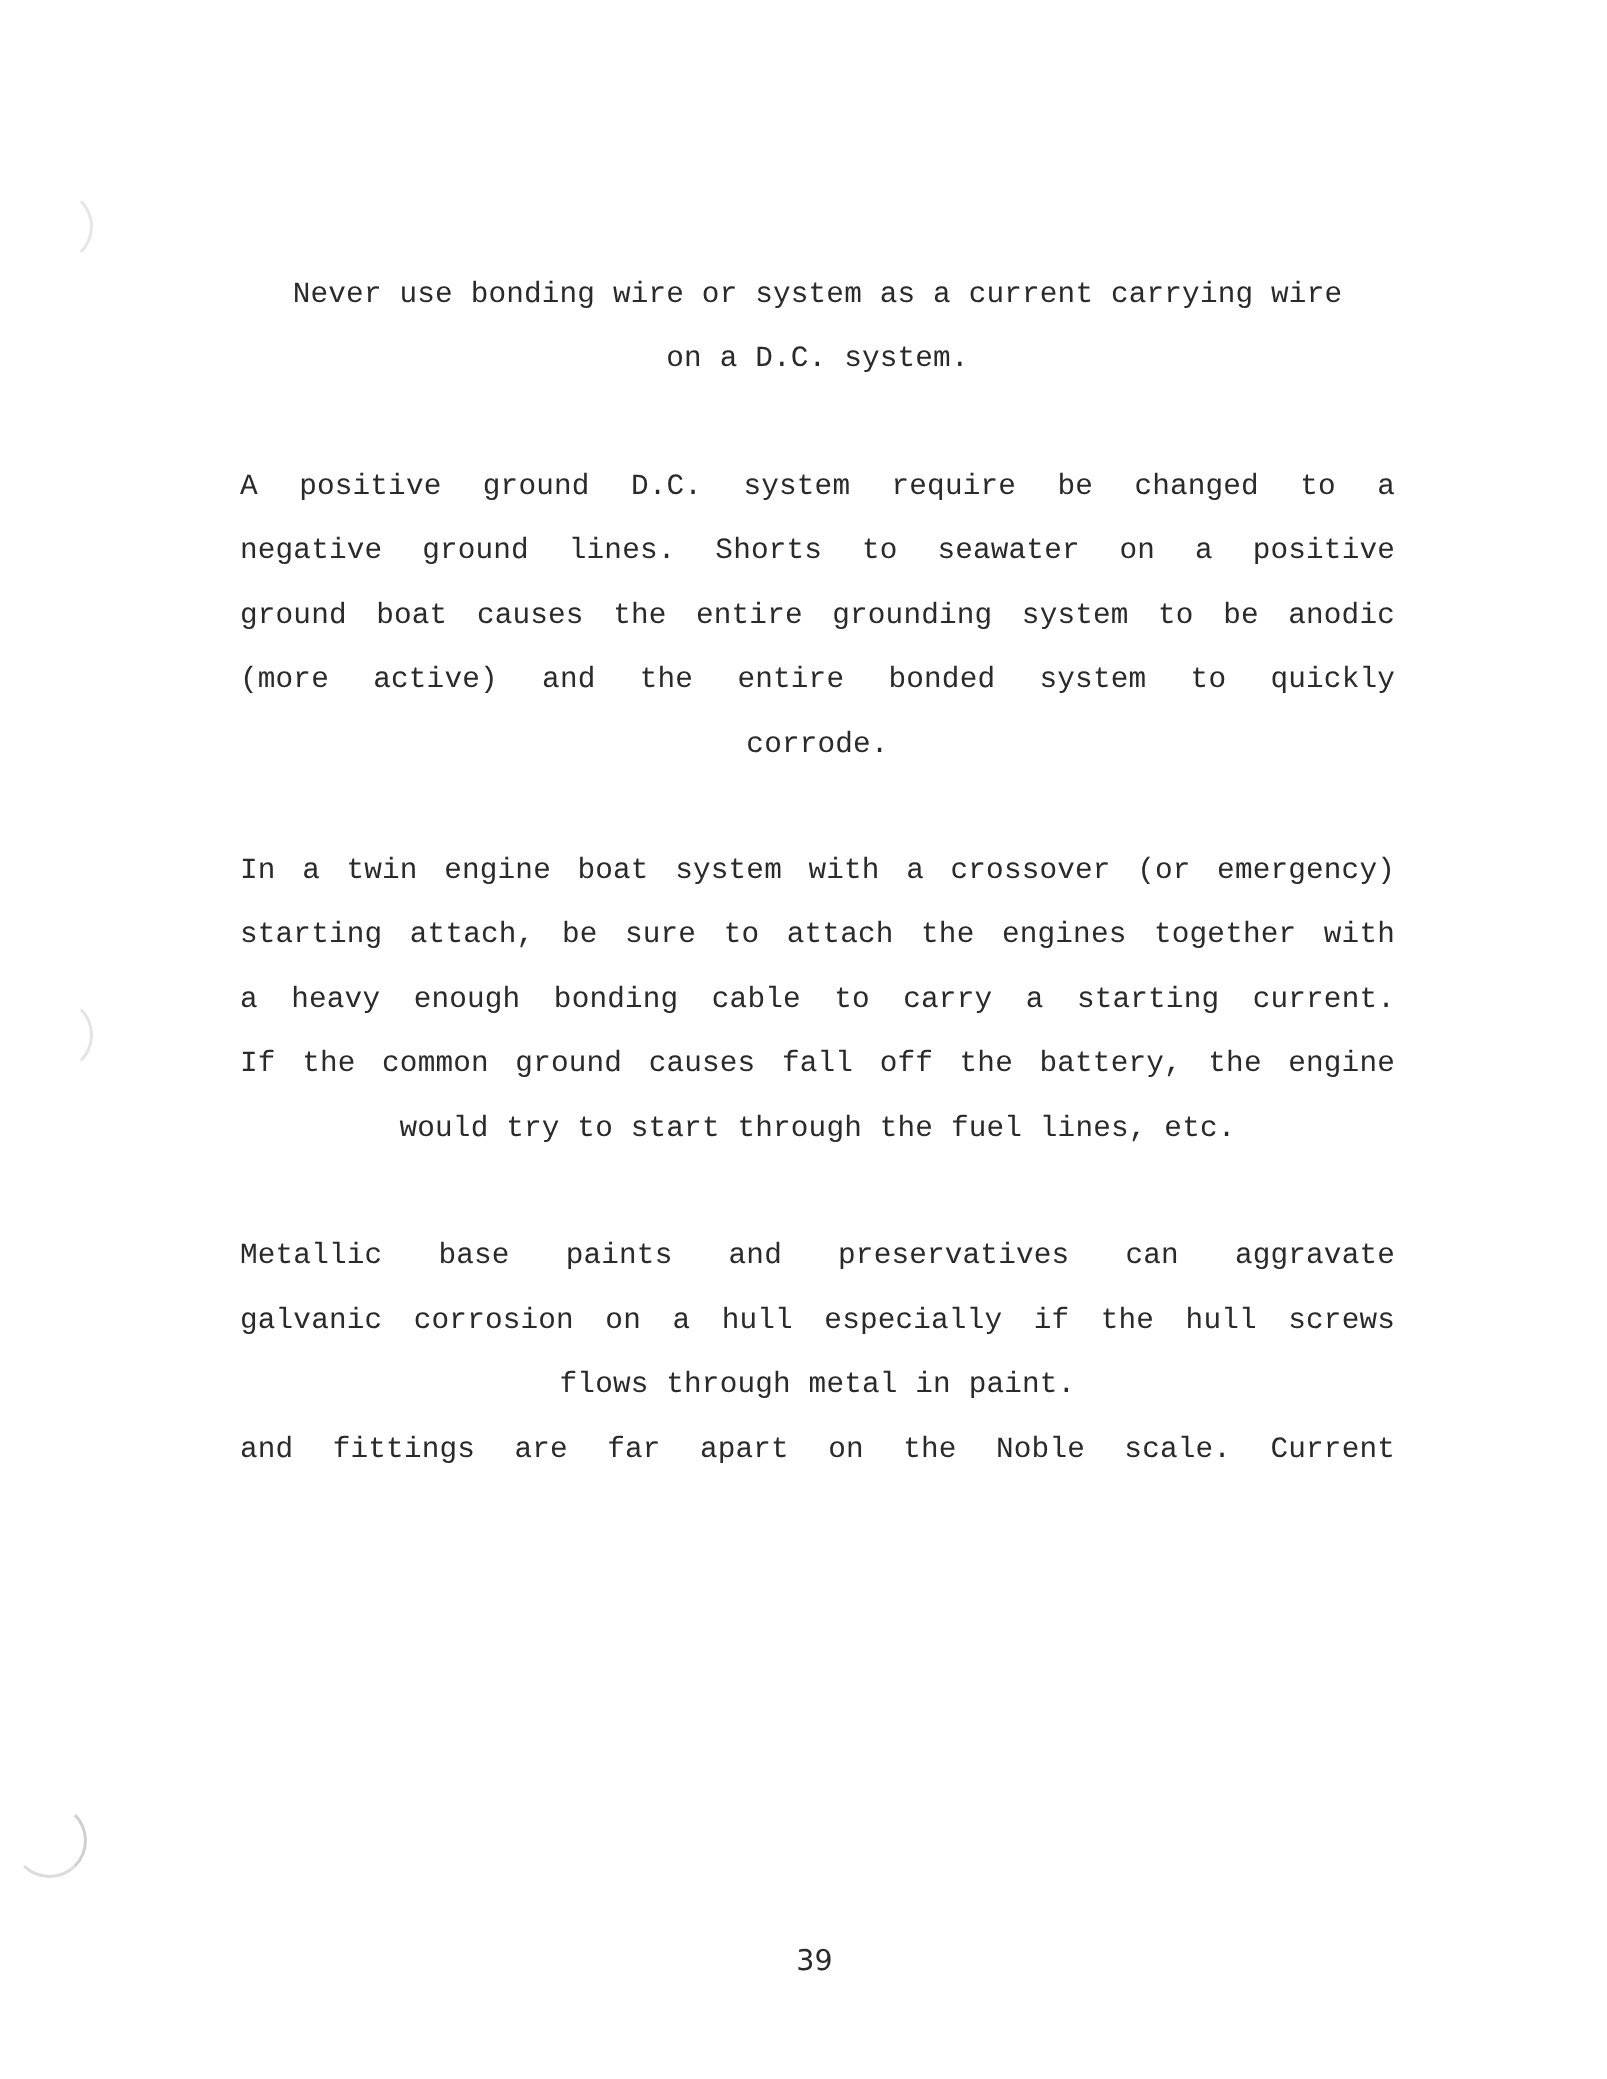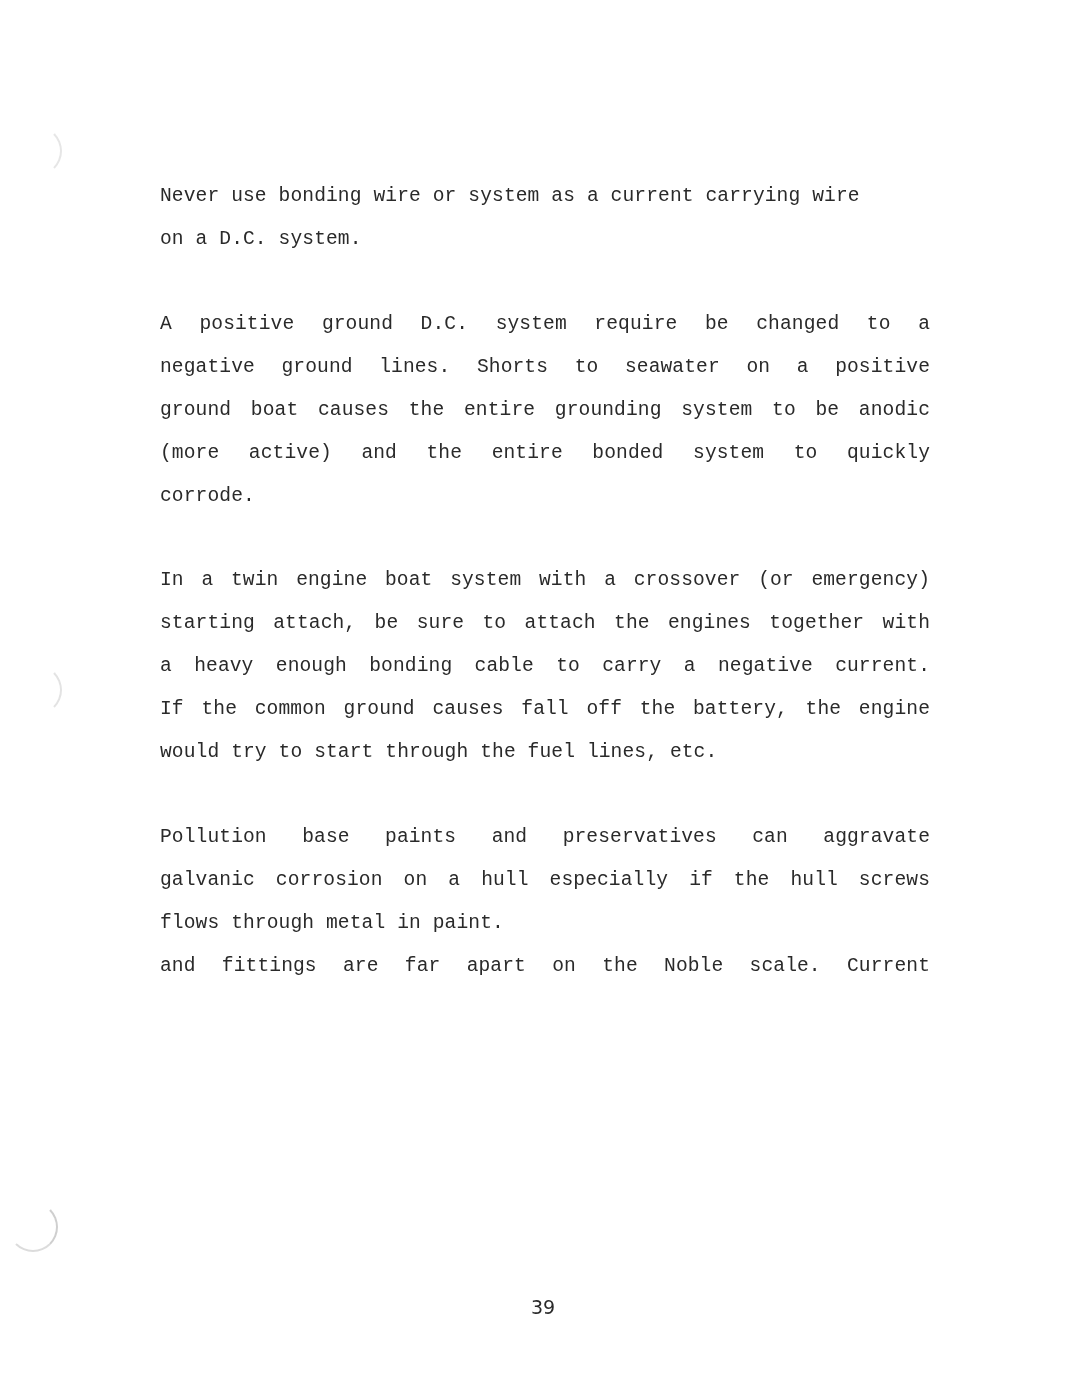--- a/index.html
+++ b/index.html
@@ -27,20 +27,21 @@
       left: 160px;
       width: 770px;
     }
     .line {
       display: block;
       height: 43px;
       line-height: 43px;
       font-size: 19.6px;
       white-space: pre;
       letter-spacing: 0.1px;
+      text-align: center;
     }
     .line.justify {
       text-align: justify;
       text-align-last: justify;
       white-space: normal;
     }
     #p1 { top: 175px; }
     #p2 { top: 303px; }
     #p3 { top: 559px; }
     #p4 { top: 816px; }
@@ -94,27 +95,27 @@
     <span class="line justify">A positive ground D.C. system require be changed to a</span>
     <span class="line justify">negative ground lines.  Shorts to seawater on a positive</span>
     <span class="line justify">ground boat causes the entire grounding system to be anodic</span>
     <span class="line justify">(more active) and the entire bonded system to quickly</span>
     <span class="line">corrode.</span>
   </div>
 
   <div class="paragraph" id="p3">
     <span class="line justify">In a twin engine boat system with a crossover (or emergency)</span>
     <span class="line justify">starting attach, be sure to attach the engines together with</span>
-    <span class="line justify">a heavy enough bonding cable to carry a negative current.</span>
+    <span class="line justify">a heavy enough bonding cable to carry a starting current.</span>
     <span class="line justify">If the common ground causes fall off the battery, the engine</span>
     <span class="line">would try to start through the fuel lines, etc.</span>
   </div>
 
   <div class="paragraph" id="p4">
-    <span class="line justify">Pollution base paints and preservatives can aggravate</span>
+    <span class="line justify">Metallic base paints and preservatives can aggravate</span>
     <span class="line justify">galvanic corrosion on a hull especially if the hull screws</span>
     <span class="line">flows through metal in paint.</span>
     <span class="line justify">and fittings are far apart on the Noble scale.  Current</span>
   </div>
 
 
   <div class="page-number">39</div>
 </div>
 
 </body></html>

